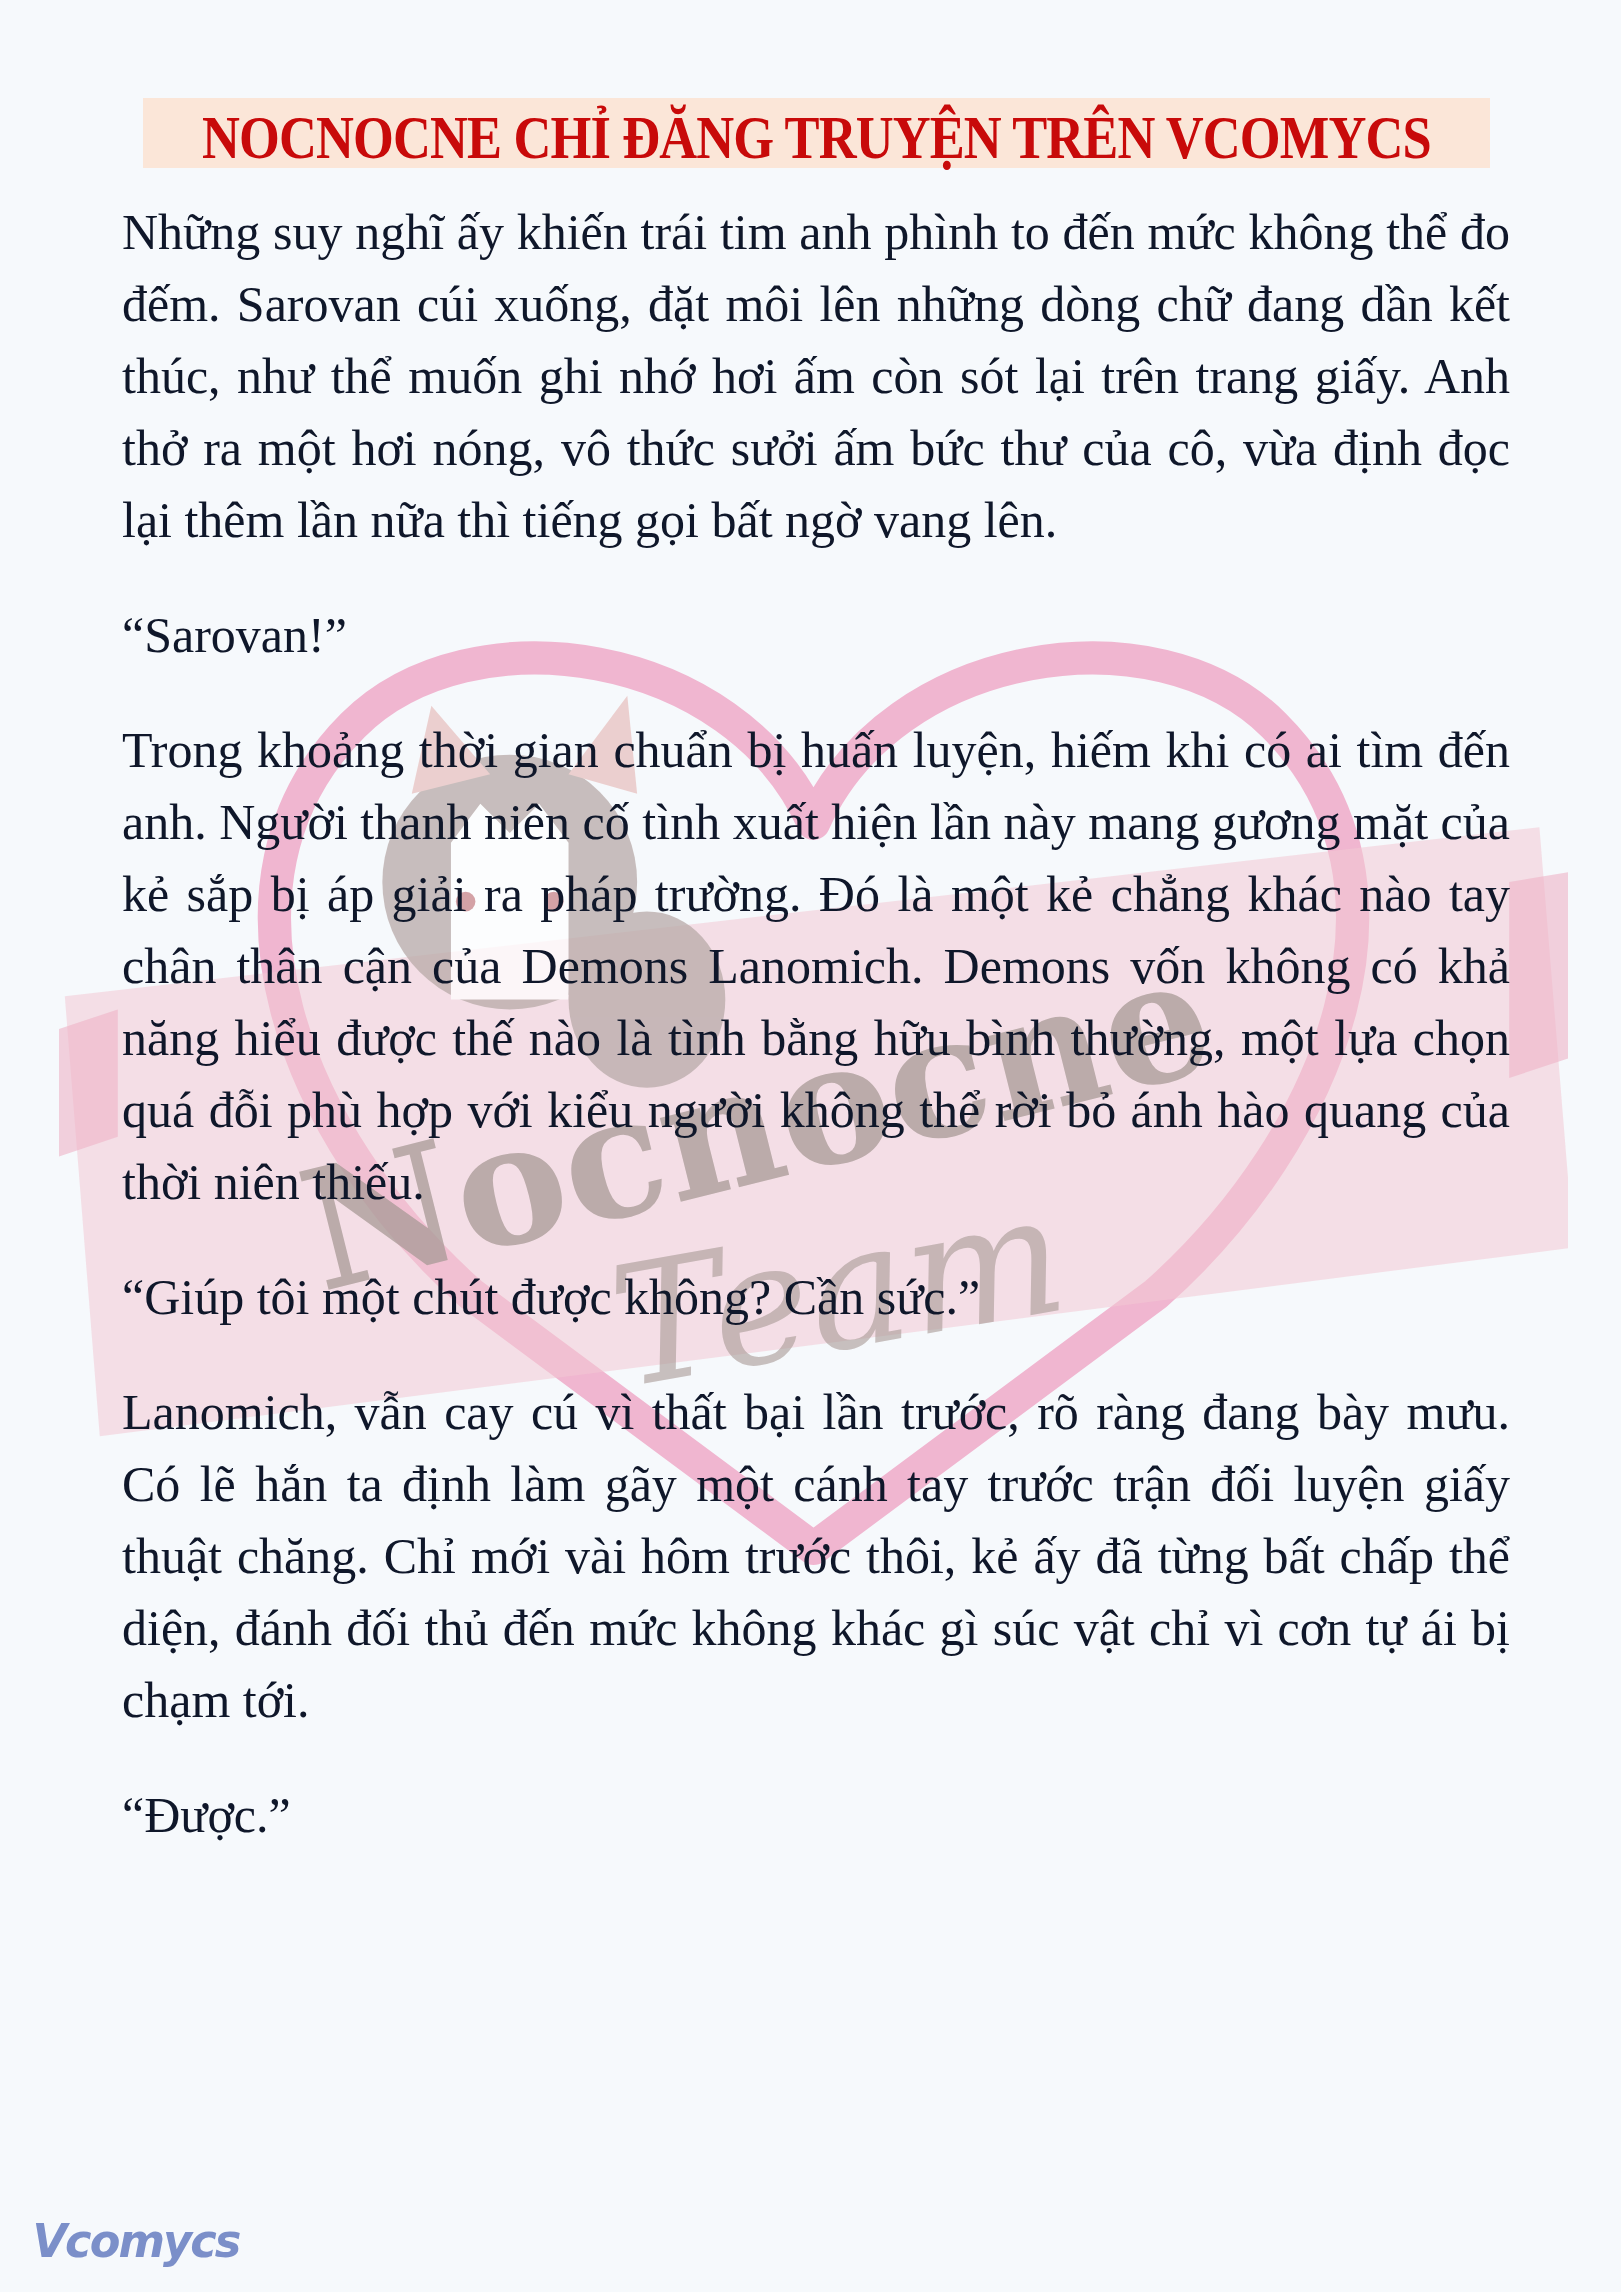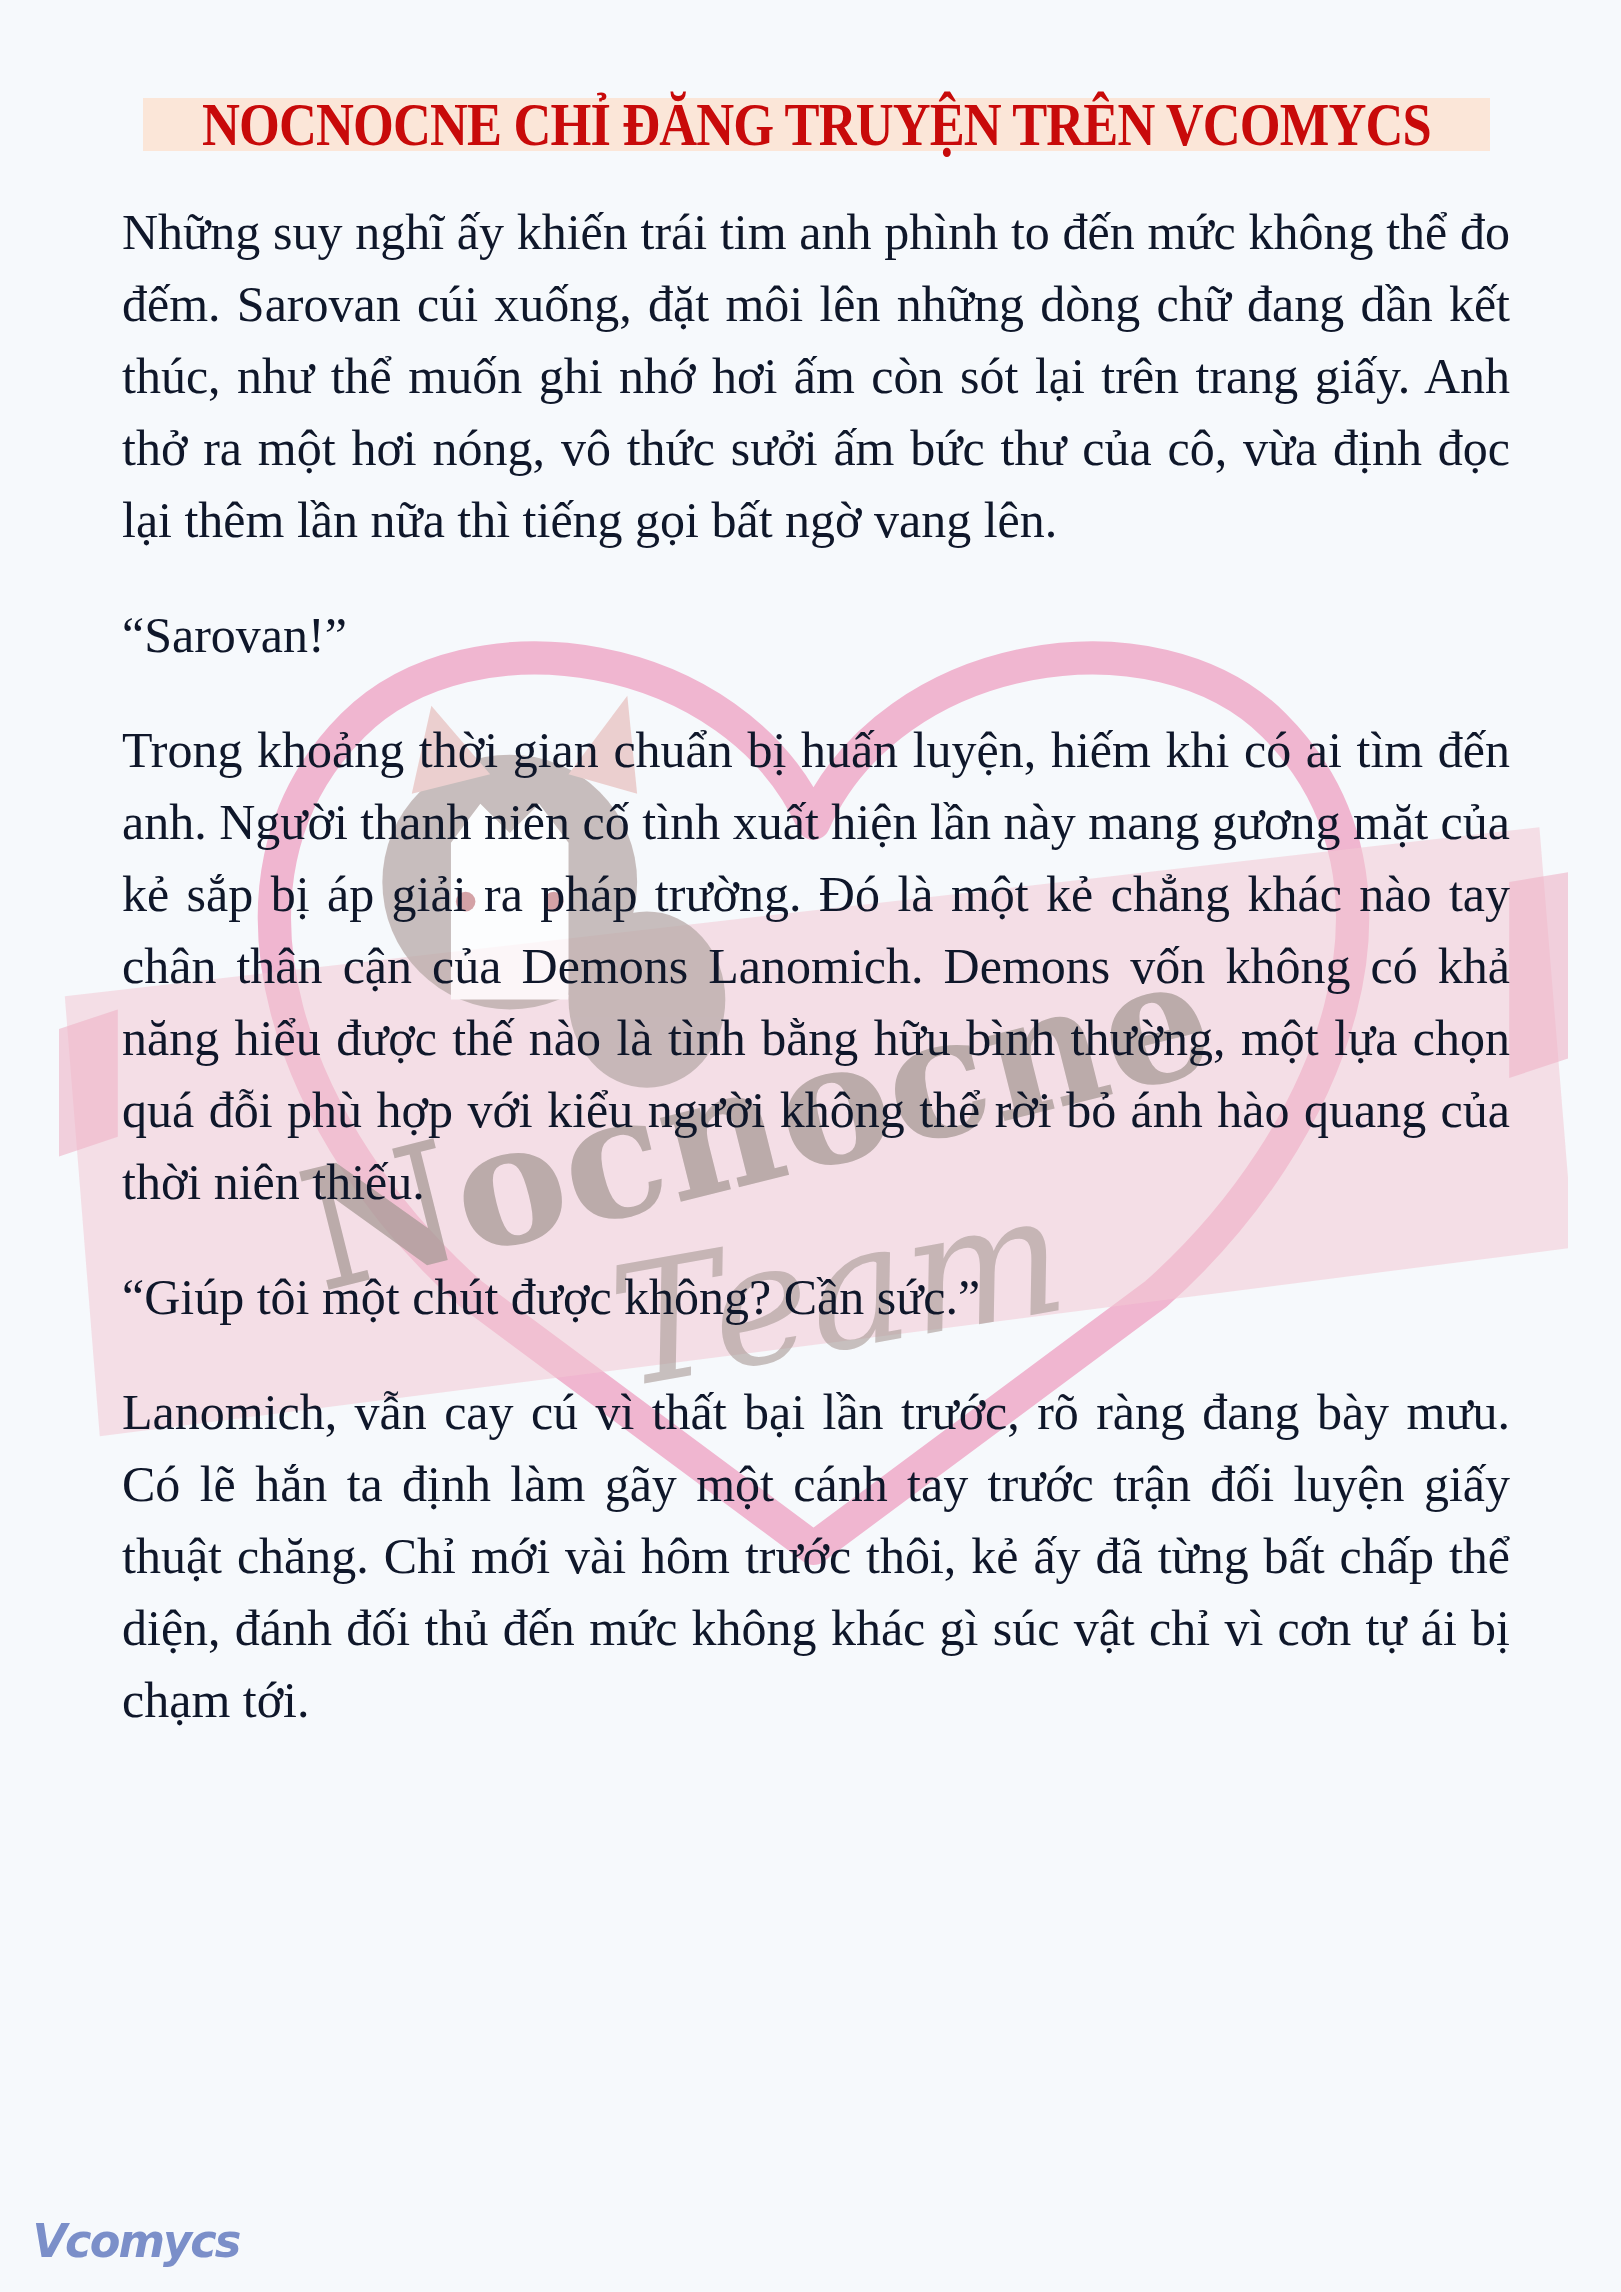--- a/index.html
+++ b/index.html
@@ -21,25 +21,25 @@
       width: 1509px;
       height: 980px;
       pointer-events: none;
       z-index: 0;
     }
     .banner {
       position: absolute;
       left: 143px;
       top: 98px;
       width: 1347px;
-      height: 53px;
+      height: 70px;
       background: #fbe6d8;
       z-index: 1;
       display: flex;
-      align-items: center;
+      align-items: flex-end;
       justify-content: center;
     }
     .banner-text {
       color: #c80a0a;
       font-family: "Liberation Serif", "DejaVu Serif", serif;
       font-weight: bold;
       font-size: 61px;
       letter-spacing: -1px;
       transform: scaleX(0.86);
       white-space: nowrap;
@@ -105,16 +105,17 @@
 <div class="banner">
   <span class="banner-text">NOCNOCNE CHỈ ĐĂNG TRUYỆN TRÊN VCOMYCS</span>
 </div>
 
 <div class="content">
   <p class="para">Những suy nghĩ ấy khiến trái tim anh phình to đến mức không thể đo đếm. Sarovan cúi xuống, đặt môi lên những dòng chữ đang dần kết thúc, như thể muốn ghi nhớ hơi ấm còn sót lại trên trang giấy. Anh thở ra một hơi nóng, vô thức sưởi ấm bức thư của cô, vừa định đọc lại thêm lần nữa thì tiếng gọi bất ngờ vang lên.</p>
   <p class="para dialog">“Sarovan!”</p>
   <p class="para">Trong khoảng thời gian chuẩn bị huấn luyện, hiếm khi có ai tìm đến anh. Người thanh niên cố tình xuất hiện lần này mang gương mặt của kẻ sắp bị áp giải ra pháp trường. Đó là một kẻ chẳng khác nào tay chân thân cận của Demons Lanomich. Demons vốn không có khả năng hiểu được thế nào là tình bằng hữu bình thường, một lựa chọn quá đỗi phù hợp với kiểu người không thể rời bỏ ánh hào quang của thời niên thiếu.</p>
   <p class="para dialog">“Giúp tôi một chút được không? Cần sức.”</p>
   <p class="para">Lanomich, vẫn cay cú vì thất bại lần trước, rõ ràng đang bày mưu. Có lẽ hắn ta định làm gãy một cánh tay trước trận đối luyện giấy thuật chăng. Chỉ mới vài hôm trước thôi, kẻ ấy đã từng bất chấp thể diện, đánh đối thủ đến mức không khác gì súc vật chỉ vì cơn tự ái bị chạm tới.</p>
+  <p class="para dialog">“Được.”</p>
 </div>
 
 <div class="footer-logo">Vcomycs</div>
 
 
 </body></html>

